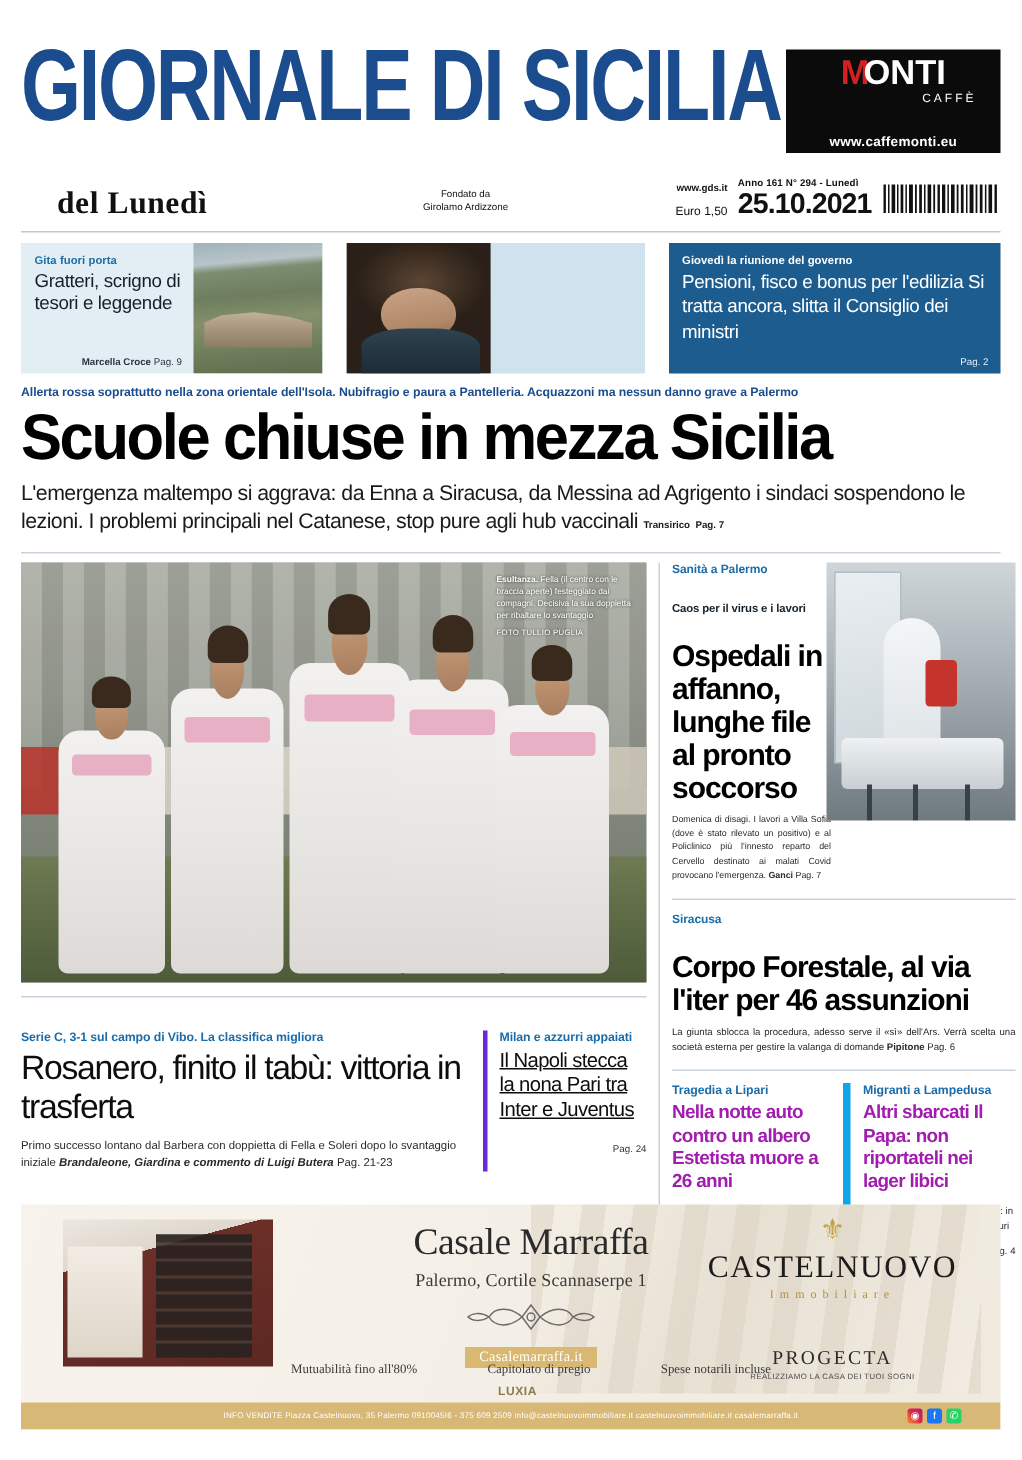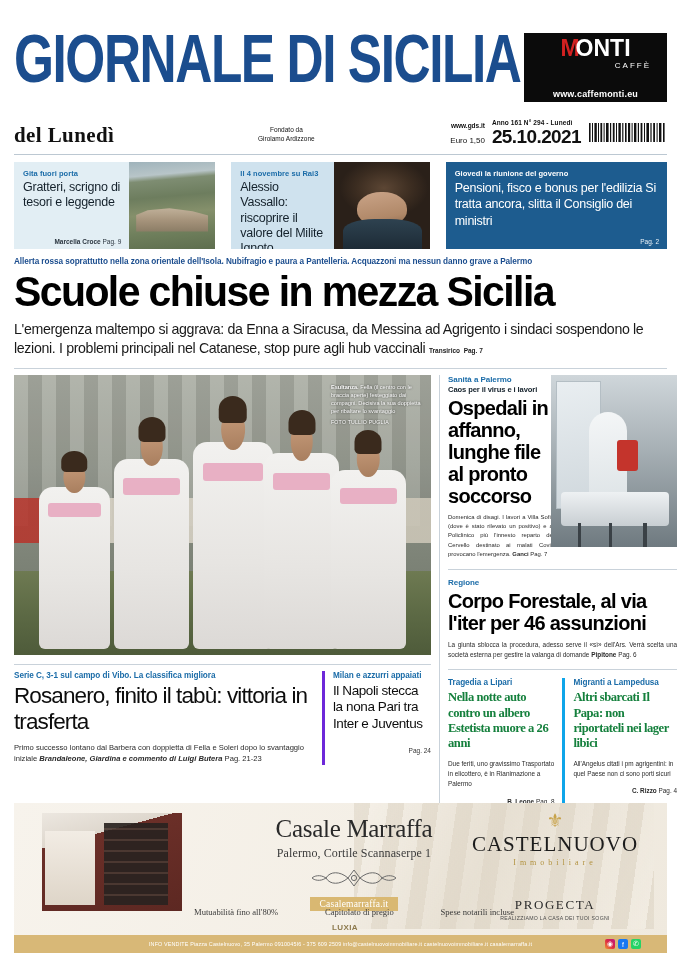--- a/index.html
+++ b/index.html
@@ -37,21 +37,21 @@
   .monti-m {
     color: #d32121; font-weight: 700; font-size: 23px;
     line-height: 1; letter-spacing: -2px; margin-right: -2px;
   }
   .monti-word { font-weight: 700; font-size: 23px; letter-spacing: 0px; line-height: 1; }
   .monti-sub { font-size: 8px; letter-spacing: 2px; margin-top: 1px; align-self: flex-end; margin-right: 16px;}
   .monti-url { font-size: 9px; font-weight: 700; margin-top: 19px; letter-spacing: 0.2px; }
 
   .sub-masthead {
     position: relative; display: flex; align-items: flex-end;
-    padding: 0 14px; height: 40px;
+    padding: 0 14px; height: 40px; margin-left: 24px;
   }
   .del-lunedi {
     font-family: "Liberation Serif", serif;
     font-weight: 700; font-size: 21px; color: #111;
     letter-spacing: 0.4px;
   }
   .fondato {
     position: absolute; left: 258px; bottom: 4px;
     font-size: 6.5px; line-height: 1.5; color: #111; text-align: center;
   }
@@ -193,46 +193,46 @@
   }
   .photo-caption {
     position: absolute; right: 6px; top: 8px; width: 94px;
     font-size: 5.6px; line-height: 1.45; color: #ffffff;
     text-shadow: 0 0 2px rgba(0,0,0,.75);
   }
   .photo-caption b { font-weight: 700; }
   .photo-credit { display: block; margin-top: 4px; font-size: 5.2px; letter-spacing: .2px; }
 
   
-  .sports { display: flex; gap: 8px; margin-top: 6px; }
+  .sports { display: flex; gap: 8px; margin-top: 22px; }
   .sports-main { width: 300px; }
   .sports-side { width: 109px; border-left: 3px solid #6d28d9; padding-left: 8px; }
   .kicker-blue { font-size: 8.2px; font-weight: 700; color: #1b6ca8; letter-spacing: -0.05px; }
   .sports-head {
     font-size: 22.5px; color: #0d0d0d; line-height: 1.16;
     letter-spacing: -0.9px; margin-top: 3px;
   }
   .sports-deck {
     font-size: 7.6px; color: #2a2a2a; line-height: 1.5; margin-top: 7px;
   }
   .sports-deck .byline { font-weight: 700; font-style: italic; }
   .sports-side-head {
     font-size: 13.5px; color: #0d0d0d; line-height: 1.25;
-    letter-spacing: -0.4px; margin-top: 3px;
+    letter-spacing: -0.4px; margin-top: 3px; text-decoration: underline;
   }
   .pag-right { font-size: 6.5px; color: #333; text-align: right; margin-top: 14px; }
 
   
   .blk { position: relative; }
   .blk-kicker { font-size: 8px; font-weight: 700; color: #1b6ca8; letter-spacing: -0.05px; }
-  .blk-kicker2 { font-size: 7.6px; font-weight: 700; color: #14212b; letter-spacing: -0.1px; margin-top: 1px; }
+  .blk-kicker2 { font-size: 7.6px; font-weight: 700; color: #14212b; letter-spacing: -0.1px; margin-top: 17px; }
   .blk-head-big {
     font-family: "Liberation Sans", sans-serif; font-weight: 700;
     font-size: 20px; color: #000; line-height: 1.1;
-    letter-spacing: -0.7px; margin-top: 3px;
+    letter-spacing: -0.7px; margin-top: 17px;
   }
   .blk-body { font-size: 5.9px; color: #2a2a2a; line-height: 1.6; margin-top: 6px; text-align: justify; }
   .blk-body .byline { font-weight: 700; }
   .ambulance {
     position: absolute; right: 0; top: 0; width: 126px; height: 172px;
     background: linear-gradient(180deg,#cfd6da 0%, #aab3b8 40%, #6f7a80 100%);
     overflow: hidden;
   }
   .amb-door {
     position:absolute; left:4%; top:4%; width:36%; height:74%;
@@ -256,24 +256,24 @@
   .amb-legs {
     position:absolute; left:16%; bottom:0; width:68%; height:14%;
     background:
       linear-gradient(90deg, transparent 0 8%, #3a4146 8% 12%, transparent 12% 44%, #3a4146 44% 48%, transparent 48% 84%, #3a4146 84% 88%, transparent 88%);
   }
   .hosp-wrap { position: relative; min-height: 176px; padding-right: 0; }
   .hosp-text { width: 106px; }
   .blk-sep { height: 1px; background: #c9d2da; margin: 9px 0 8px 0; }
   .two-col { display: flex; gap: 8px; }
   .two-col .c { width: 111px; }
-  .two-col .c + .c { border-left: 3px solid #0ea5e9; padding-left: 8px; width: 119px; }
+  .two-col .c + .c { border-left: 5px solid #0ea5e9; padding-left: 8px; width: 119px; }
   .small-head {
-    font-size: 12.6px; font-weight: 700; color: #15803d;
-    line-height: 1.22; letter-spacing: -0.45px; margin-top: 3px; font-family: Liberation Serif, serif;
+    font-size: 12.6px; font-weight: 700; color: #a21caf;
+    line-height: 1.22; letter-spacing: -0.45px; margin-top: 3px;
   }
   .small-body { font-size: 6.4px; color: #2a2a2a; line-height: 1.62; margin-top: 7px; }
   .small-body .byline { font-weight: 700; }
   .credit-right { text-align: right; }
 
   
   .ad {
     position: absolute; left: 14px; right: 14px; bottom: 20px; height: 150px;
     background: linear-gradient(110deg,#f7f3ec 0%, #f4efe6 52%, #efe9de 100%);
     overflow: hidden;
@@ -432,28 +432,20 @@
         <div class="teaser-head">Gratteri, scrigno di tesori e leggende</div>
         <div class="teaser-credit">
           <b>Marcella Croce</b>
           <span>Pag. 9</span>
         </div>
       </div>
       <div class="teaser-photo photo-gratteri"></div>
     </div>
 
     <div class="teaser t2">
-      <div class="teaser-text">
-        <div class="teaser-kicker">Il 4 novembre su Rai3</div>
-        <div class="teaser-head">Alessio Vassallo: riscoprire il valore del Milite Ignoto</div>
-        <div class="teaser-credit">
-          <b>Filippi</b>
-          <span>Pag. 19</span>
-        </div>
-      </div>
       <div class="teaser-photo photo-vassallo"></div>
     </div>
 
     <div class="teaser t3">
       <div class="teaser-text">
         <div class="teaser-kicker">Giovedì la riunione del governo</div>
         <div class="teaser-head">Pensioni, fisco e bonus per l'edilizia Si tratta ancora, slitta il Consiglio dei ministri</div>
         <div class="teaser-credit">
           <span>Pag. 2</span>
         </div>
@@ -540,21 +532,21 @@
             <span>Domenica di disagi. I lavori a Villa Sofia (dove è stato rilevato un positivo) e al Policlinico più l'innesto reparto del Cervello destinato ai malati Covid provocano l'emergenza.</span>
             <span class="byline">Ganci</span>
             <span>Pag. 7</span>
           </div>
         </div>
       </div>
 
       <div class="blk-sep"></div>
 
       <div class="blk">
-        <div class="blk-kicker">Regione</div>
+        <div class="blk-kicker">Siracusa</div>
         <div class="blk-head-big">Corpo Forestale, al via l'iter per 46 assunzioni</div>
         <div class="blk-body" style="font-size:6.4px;">
           <span>La giunta sblocca la procedura, adesso serve il «sì» dell'Ars. Verrà scelta una società esterna per gestire la valanga di domande</span>
           <span class="byline">Pipitone</span>
           <span>Pag. 6</span>
         </div>
       </div>
 
       <div class="blk-sep"></div>
 

